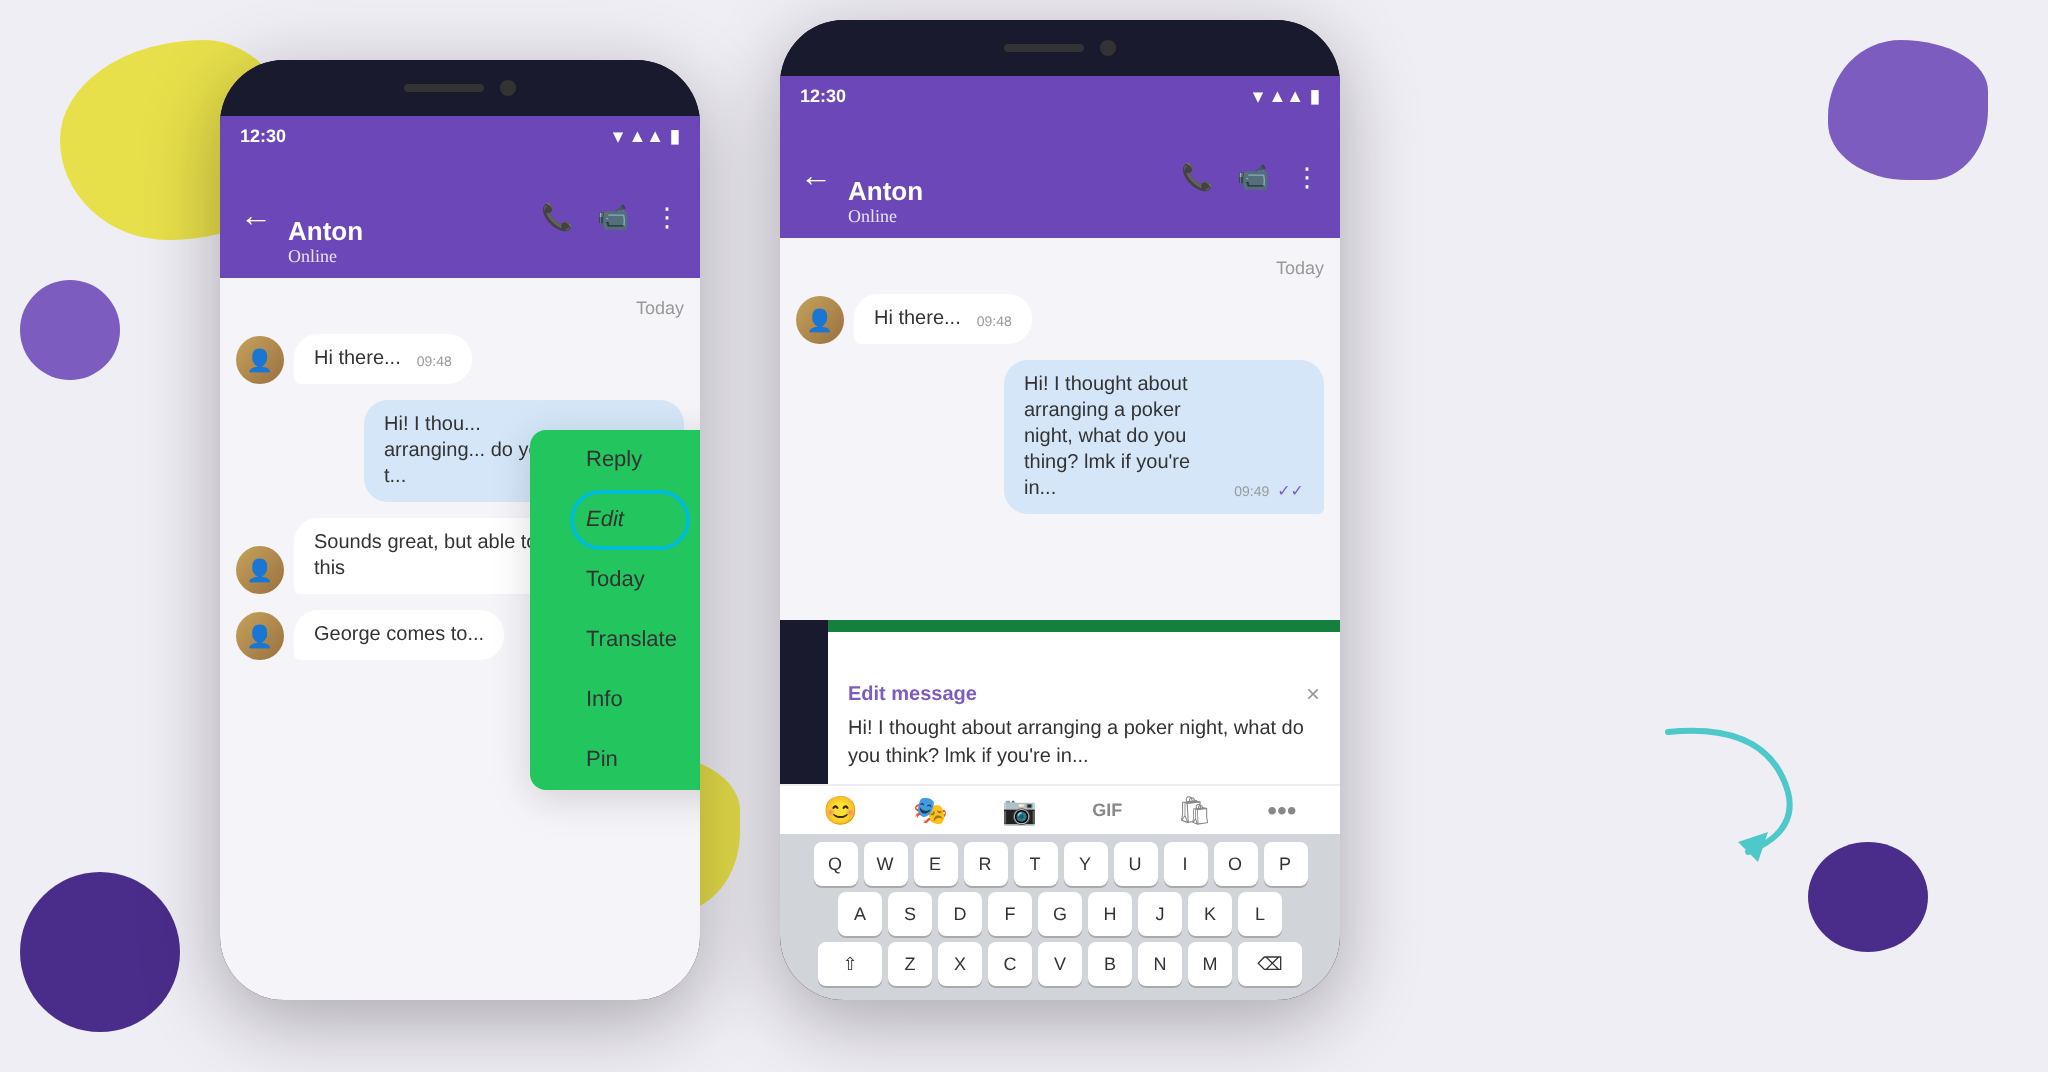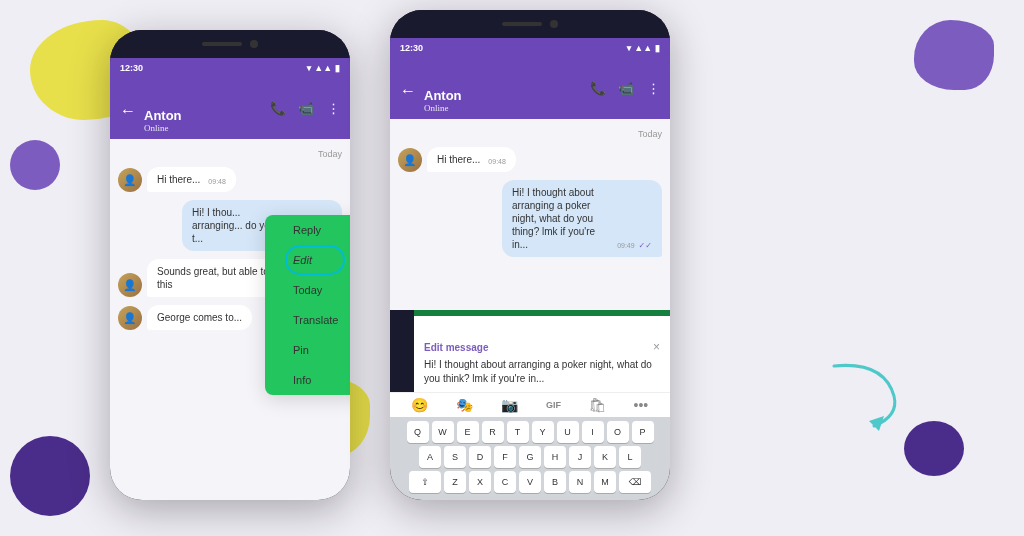--- a/index.html
+++ b/index.html
@@ -479,22 +479,22 @@
       </div>
 
       <div class="context-menu">
         <div class="context-item">Reply</div>
         <div class="context-item edit-item" style="padding-left:16px;font-style:italic;">
           <div class="edit-circle"></div>
           Edit
         </div>
         <div class="context-item">Today</div>
         <div class="context-item">Translate</div>
+        <div class="context-item">Info</div>
         <div class="context-item">Pin</div>
-        <div class="context-item">Info</div>
       </div>
     </div>
   </div>
 
   <div class="phone phone-right">
     <div class="phone-topbar">
       <div class="phone-speaker"></div>
       <div class="phone-camera"></div>
     </div>
     <div class="phone-body">

